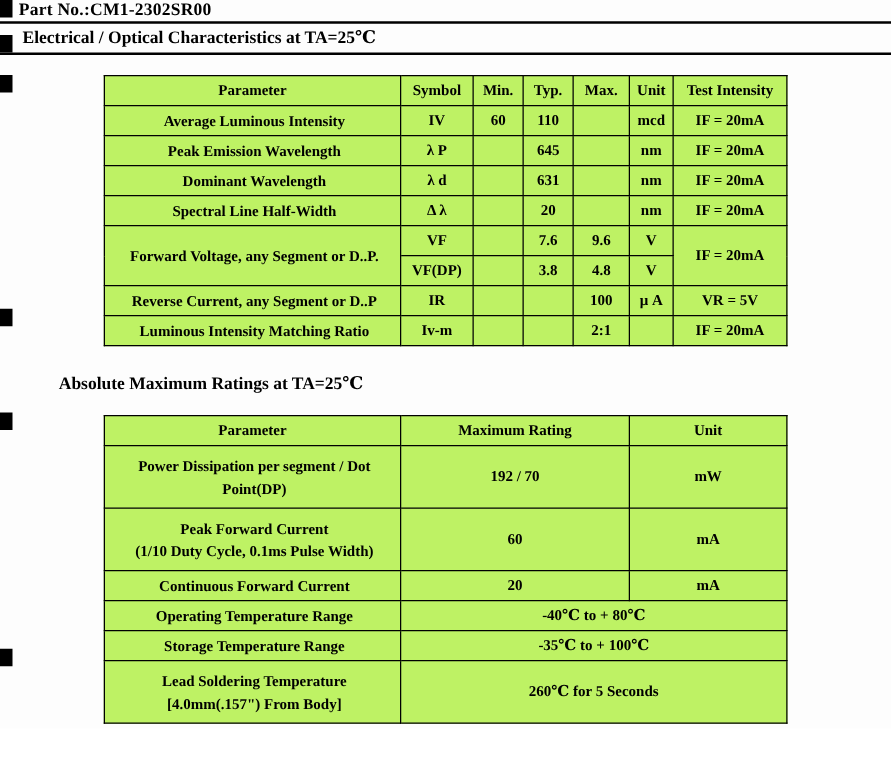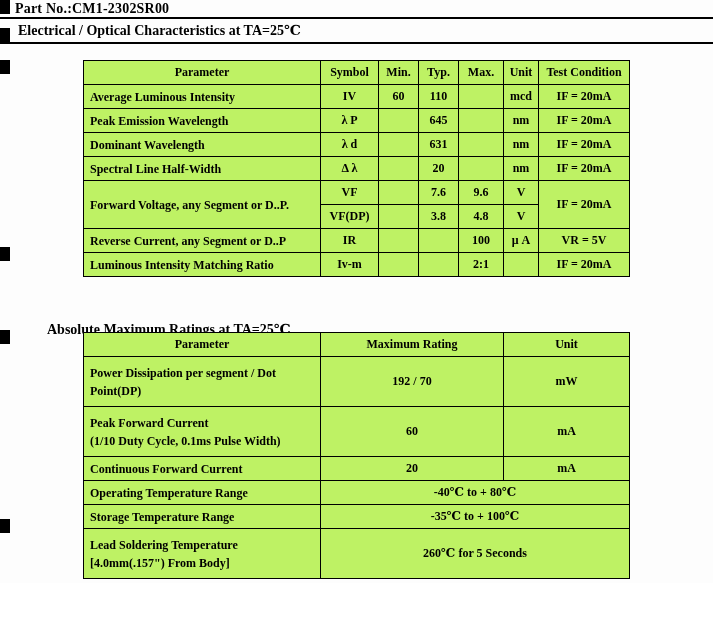--- a/index.html
+++ b/index.html
@@ -24,42 +24,42 @@
 
   .partno {
     position: absolute; left: 15px; top: 1px;
     font-size: 14px; letter-spacing: 0.2px;
   }
   .rule { position: absolute; left: 0; width: 713px; border-top: 2px solid #000; height: 0; }
   .rule1 { top: 17px; }
   .rule2 { top: 42px; }
   .section-title { position: absolute; font-size: 14px; text-align: center; }
   .s1 { left: 18px; top: 22px; }
-  .s2 { left: 47px; top: 299px; margin-top: 22px; }
+  .s2 { left: 47px; top: 299px; }
 
   table {
     position: absolute;
     border-collapse: collapse;
     table-layout: fixed;
     background: #bef264;
   }
   .t1 { left: 83px; top: 60px; width: 546px; }
   .t2 { left: 83px; top: 332px; width: 546px; }
   th, td {
     border: 1px solid #000;
     font-size: 12px;
     font-weight: bold;
     text-align: center;
     vertical-align: middle;
     height: 23px;
     padding: 0 3px;
     overflow: hidden;
   }
   td.param, .t2 td.param {
-    text-align: left;
+    text-align: center;
     padding-left: 6px;
     white-space: pre-line;
     line-height: 1.5;
   }
   .t2 tr.tall td { height: 49px; }
 </style>
 </head>
 <body>
 
 <div class="page">
@@ -89,21 +89,21 @@
         <col style="width:91px">
     </colgroup>
     <thead>
       <tr>
         <th>Parameter</th>
         <th>Symbol</th>
         <th>Min.</th>
         <th>Typ.</th>
         <th>Max.</th>
         <th>Unit</th>
-        <th>Test Condition</th>
+        <th>Test Intensity</th>
       </tr>
     </thead>
     <tbody>
       <tr>
         <td class="param">Average Luminous Intensity</td>
         <td>IV</td>
         <td>60</td>
         <td>110</td>
         <td></td>
         <td>mcd</td>

